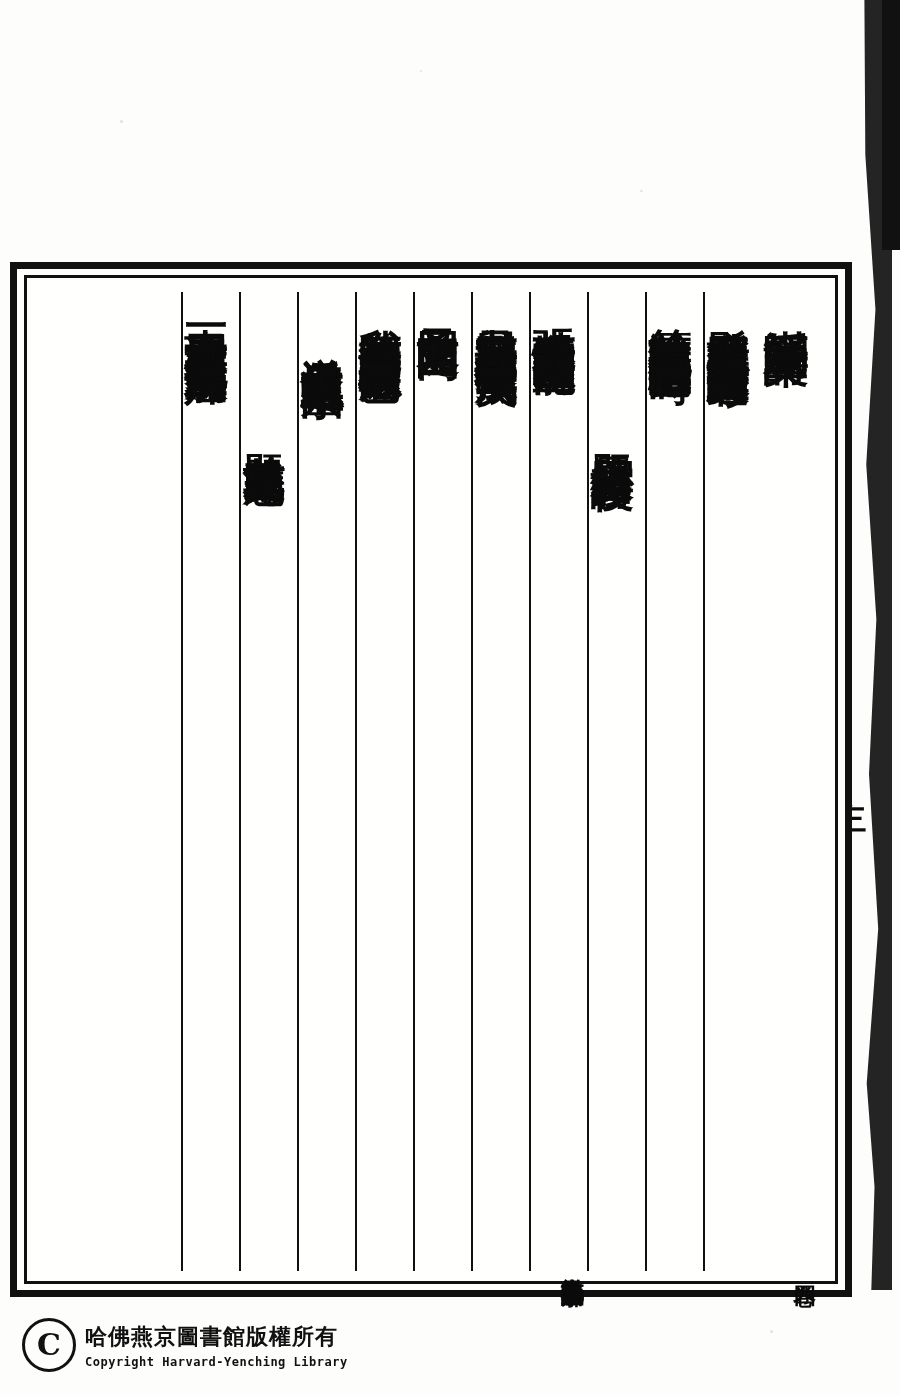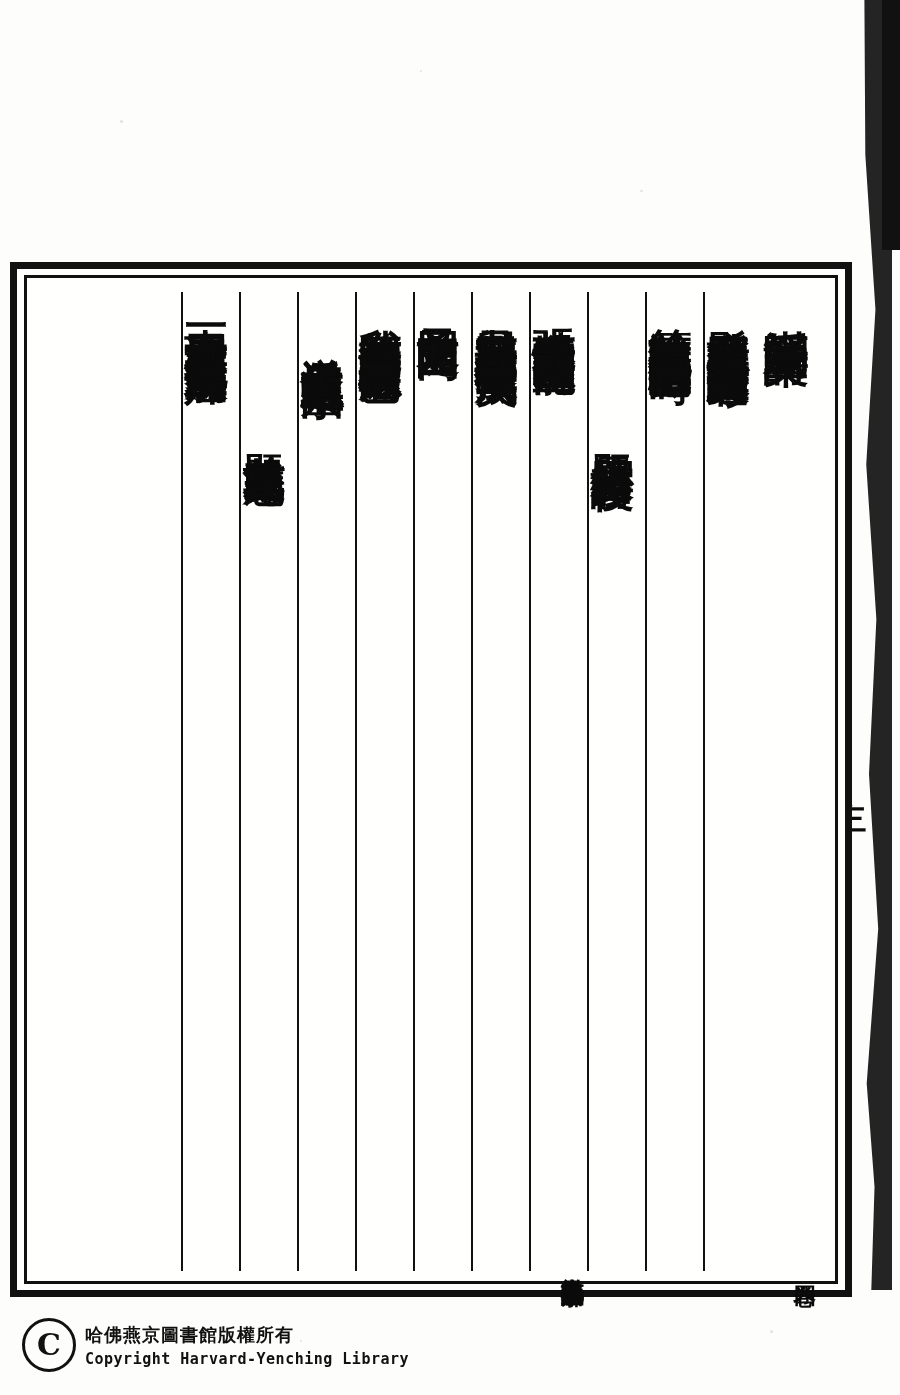--- a/index.html
+++ b/index.html
@@ -177,29 +177,29 @@
     line-height: 1;
   }
   .stamp-lines {
     display: flex;
     flex-direction: column;
     justify-content: center;
     gap: 3px;
   }
   .stamp-cn {
     font-family: "DejaVu Serif", "Liberation Serif", serif;
-    font-size: 18px;
+    font-size: 22px;
     font-weight: 700;
     letter-spacing: 1px;
     color: #111;
     white-space: nowrap;
   }
   .stamp-en {
     font-family: "DejaVu Sans Mono", "Liberation Mono", monospace;
-    font-size: 15px;
+    font-size: 12px;
     font-weight: 700;
     letter-spacing: .5px;
     color: #111;
     white-space: nowrap;
   }
 
   
   .speckle {
     position: absolute;
     background: #c9c7c2;

